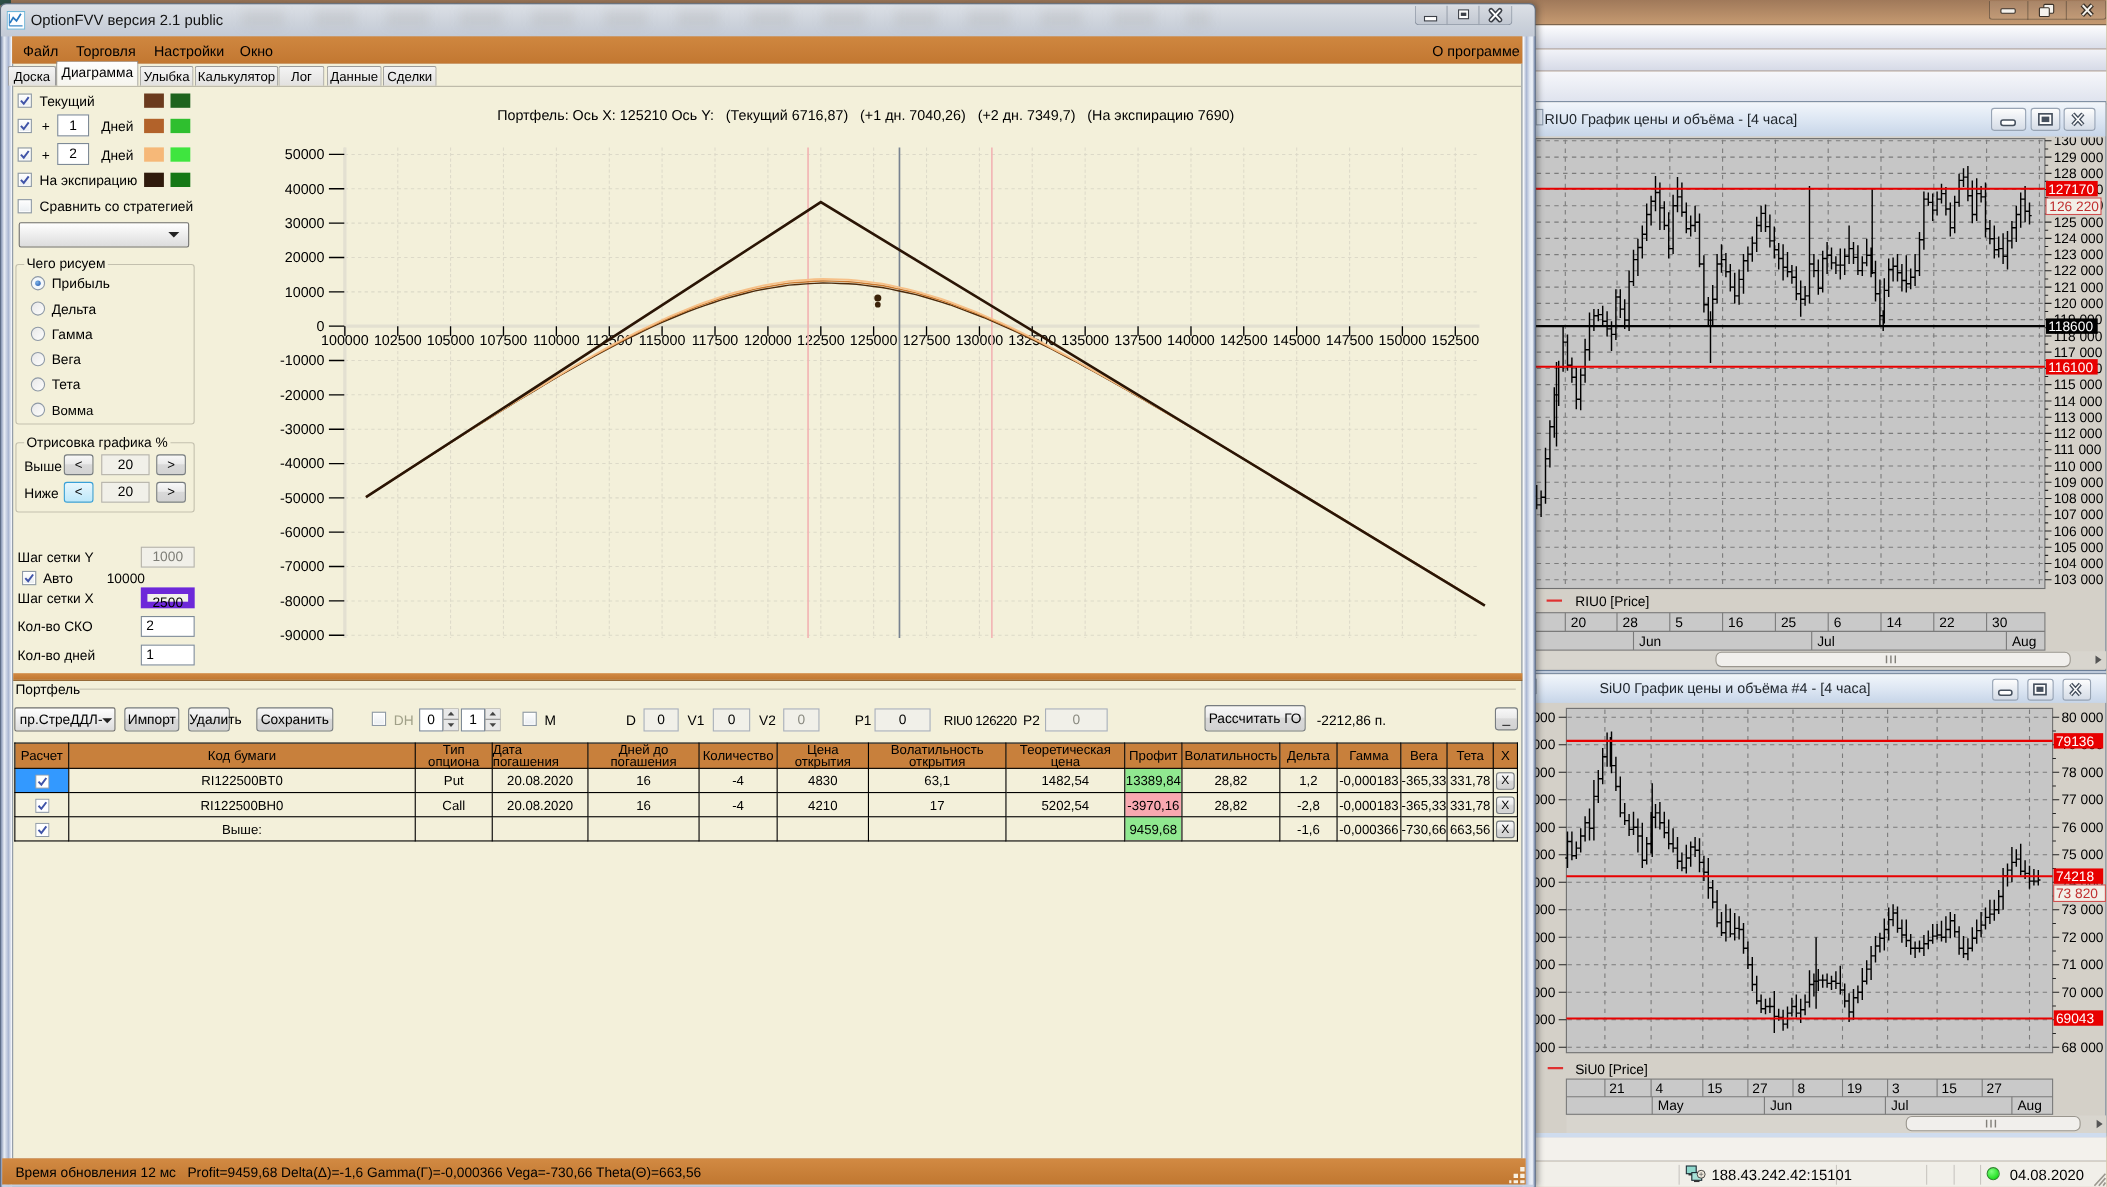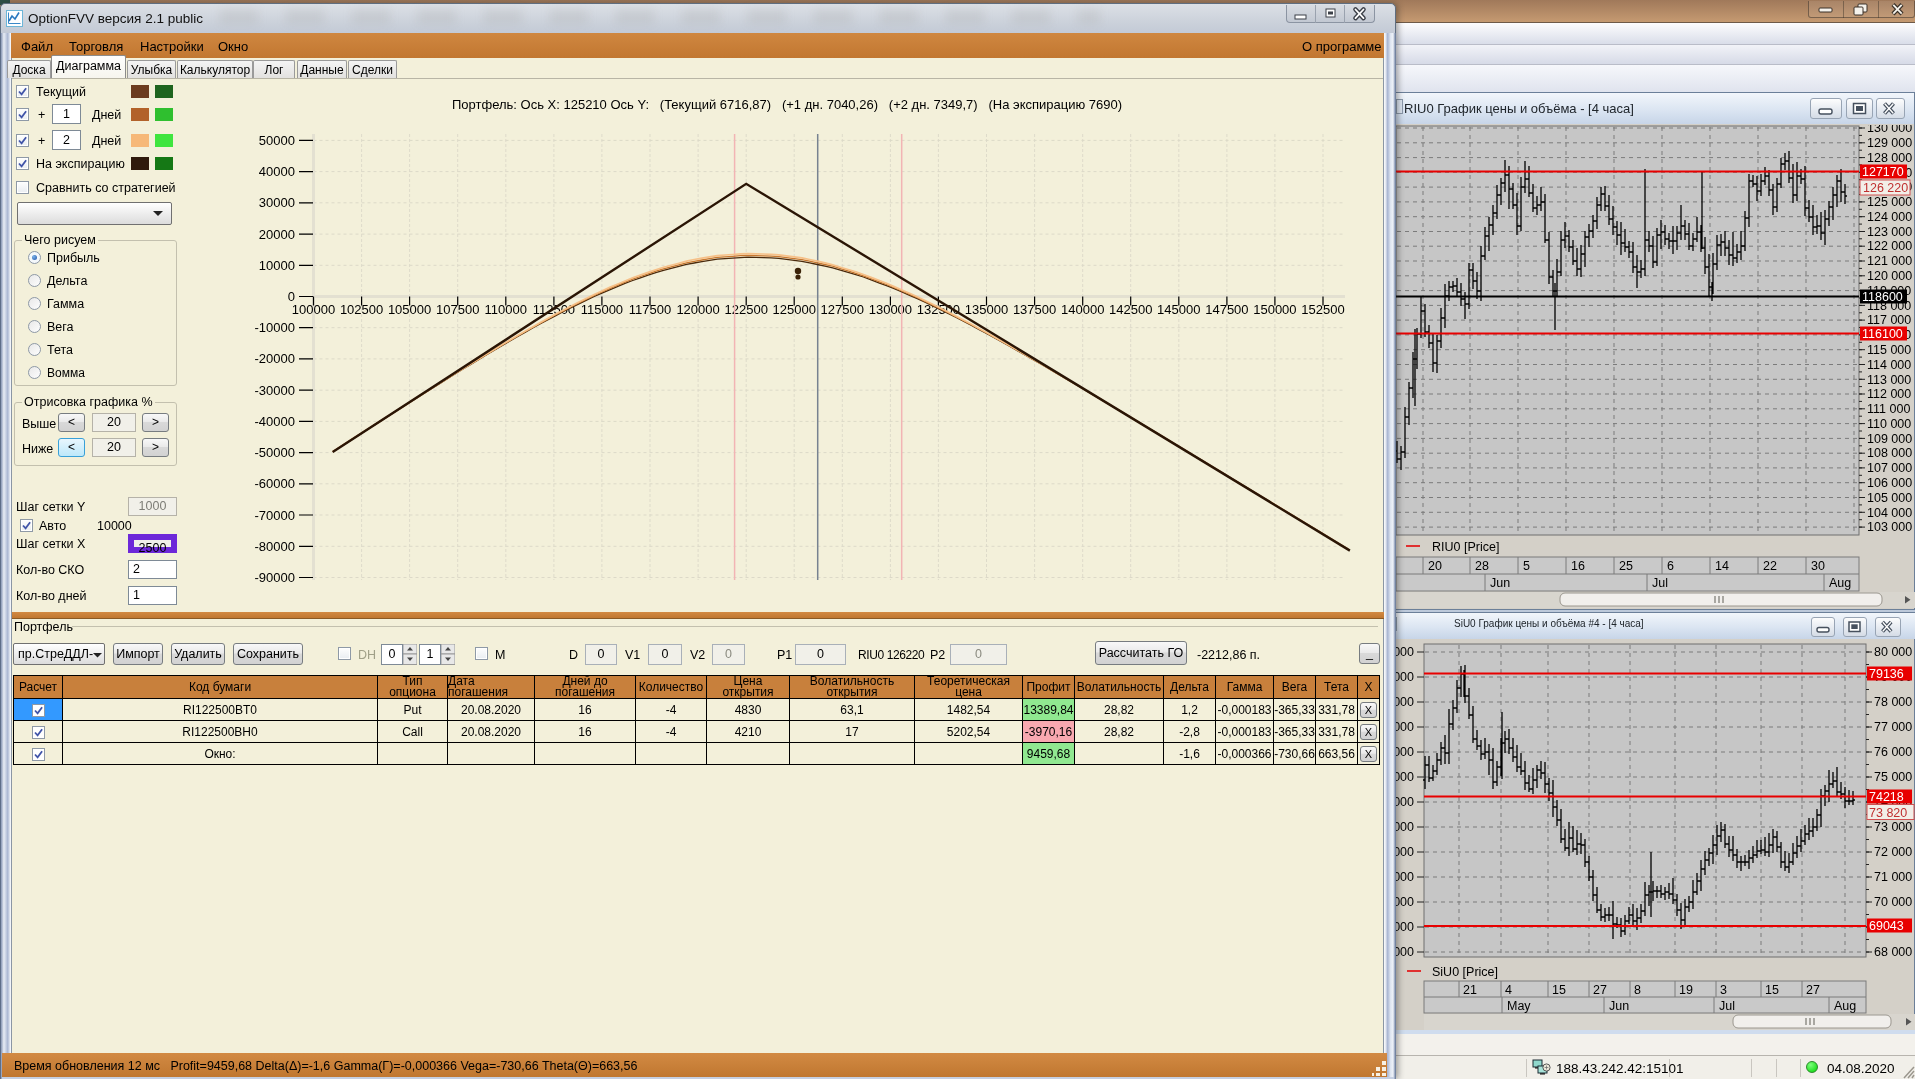--- a/index.html
+++ b/index.html
@@ -104,21 +104,21 @@
     <text x="1652" y="587" font-size="12.5">Jul</text>
     <text x="1829" y="587" font-size="12.5">Aug</text>
     <path d="M1423 557V574M1470 557V574M1518 557V574M1566 557V574M1614 557V574M1662 557V574M1710 557V574M1758 557V574M1806 557V574M1485 574V591M1647 574V591M1824 574V591" stroke="#7a7a7a" stroke-width="1" fill="none"></path>
     <rect x="1396" y="592" width="519" height="16" fill="#d8d5ce"></rect>
     <rect x="1560" y="593" width="322" height="13" fill="#f1efec" stroke="#9a968e" rx="5"></rect>
     <path d="M1715 596v7M1719 596v7M1723 596v7" stroke="#83807a" stroke-width="1.3"></path>
     <path d="M1905 596l5.5 3.8-5.5 3.8z" fill="#555"></path>
   </svg>
 <div class="ab" style="left:1384px;top:612px;width:531px;height:421px;background:#d4d0c8;border:1px solid #6b7f99"></div>
 <div class="ab" style="left:1385px;top:613px;width:530px;height:26px;background:linear-gradient(#f2f6fb,#dbe5f2 55%,#c7d5e8)"></div>
-<div class="ab" style="left:1454px;top:618px;font-size:10px;color:#20262c;white-space:nowrap;">SiU0 График цены и объёма #4 - [4 часа]</div>
+<div class="ab" style="left:1454px;top:618px;font-size:13px;color:#20262c;white-space:nowrap;">SiU0 График цены и объёма #4 - [4 часа]</div>
 <div class="ab" style="left:1391px;top:617px;width:6px;height:14px;background:#dde6f2;border:1px solid #8a98aa"></div>
 <div class="ab" style="left:1811px;top:617px;width:24px;height:20px;background:linear-gradient(#fdfdfd,#e8ecf2 50%,#d5dce6);border:1px solid #98a4b4;border-radius:3px"></div>
 <div class="ab" style="left:1843px;top:617px;width:24px;height:20px;background:linear-gradient(#fdfdfd,#e8ecf2 50%,#d5dce6);border:1px solid #98a4b4;border-radius:3px"></div>
 <div class="ab" style="left:1875px;top:617px;width:26px;height:20px;background:linear-gradient(#fdfdfd,#e8ecf2 50%,#d5dce6);border:1px solid #98a4b4;border-radius:3px"></div>
 <svg class="ab" style="left:1811px;top:617px" width="95" height="20" viewBox="0 0 95 20">
 <rect x="6" y="10.5" width="12" height="4.5" rx="2" fill="#fff" stroke="#46505e" stroke-width="1.4"></rect>
 <rect x="38" y="5" width="11" height="9.5" fill="#fff" stroke="#46505e" stroke-width="1.5"></rect>
     <rect x="40.3" y="7.3" width="6.4" height="4.7" fill="#46505e"></rect>
 <path d="M71.5 5l8.6 9.6M80.1 5l-8.6 9.6" stroke="#46505e" stroke-width="3.8"></path>
     <path d="M71.8 5.3l8 9M79.8 5.3l-8 9" stroke="#fff" stroke-width="1.3"></path>
@@ -396,21 +396,21 @@
 <div class="ab" style="left:14px;top:620px;font-size:12.5px;color:#000;white-space:nowrap;">Портфель</div>
 <div class="ab" style="left:72px;top:626px;width:1306px;height:1px;background:#c3c0ae"></div>
 <div class="ab" style="left:13px;top:643px;width:92px;height:22px;background:linear-gradient(#fff,#dcdcdc);border:1px solid #707070;border-radius:2px;font-size:12.5px;padding:3px 0 0 4px">пр.СтреДДЛ-</div>
 <svg class="ab" style="left:92px;top:652px" width="11" height="7">
     <path d="M1 1l4.5 4.5L10 1z" fill="#222"></path>
   </svg>
 <div class="ab" style="left:113px;top:643px;width:50px;height:22px">
     <div class="btn" style="width:50px;height:22px;padding-top:3px;font-size:12.5px">Импорт</div>
   </div>
 <div class="ab" style="left:171px;top:643px;width:54px;height:22px">
-    <div class="btn" style="width:54px;height:22px;padding-top:3px;font-size:12.5px">Удалить</div>
+    <div class="btn" style="width:38px;height:22px;padding-top:3px;font-size:12.5px">Удалить</div>
   </div>
 <div class="ab" style="left:233px;top:643px;width:70px;height:22px">
     <div class="btn" style="width:70px;height:22px;padding-top:3px;font-size:12.5px">Сохранить</div>
   </div>
 <div class="ab cb" style="left:338px;top:647px"></div>
 <div class="ab" style="left:358px;top:648px;font-size:12.5px;color:#a0a088;white-space:nowrap;">DH</div>
 <div class="ab" style="left:381px;top:644px;width:22px;height:21px;background:#fff;border:1px solid #7e8a96;text-align:center;font-size:12.5px;padding-top:2px">0</div>
 <svg class="ab" style="left:403px;top:644px" width="14" height="21" viewBox="0 0 14 21">
     <rect x="0" y="0" width="14" height="10" fill="#e8e8e8" stroke="#999"></rect>
     <rect x="0" y="10" width="14" height="10.5" fill="#e8e8e8" stroke="#999"></rect>
@@ -526,21 +526,21 @@
         <td style="background:#f3f0da;border:1px solid #000;text-align:center;padding:0;overflow:hidden">331,78</td>
         <td style="background:#f3f0da;border:1px solid #000;text-align:center;padding:0;overflow:hidden">
           <div class="btn" style="width:17px;height:16px;margin:0 auto;font-size:11px;padding-top:1px">X</div>
         </td>
       </tr>
       <tr style="height:22px">
         <td style="background:#f3f0da;border:1px solid #000;text-align:center;padding:0;overflow:hidden"><svg width="13" height="13" style="vertical-align:middle">
             <rect x="0.5" y="0.5" width="12" height="12" fill="#fff" stroke="#8e99a6"></rect>
             <path d="M3 6.5l2.6 2.8 4.5-6" stroke="#4054a8" stroke-width="1.8" fill="none"></path>
           </svg></td>
-        <td style="background:#f3f0da;border:1px solid #000;text-align:center;padding:0;overflow:hidden">Окно:</td>
+        <td style="background:#f3f0da;border:1px solid #000;text-align:center;padding:0;overflow:hidden">Выше:</td>
         <td style="background:#f3f0da;border:1px solid #000;text-align:center;padding:0;overflow:hidden"></td>
         <td style="background:#f3f0da;border:1px solid #000;text-align:center;padding:0;overflow:hidden"></td>
         <td style="background:#f3f0da;border:1px solid #000;text-align:center;padding:0;overflow:hidden"></td>
         <td style="background:#f3f0da;border:1px solid #000;text-align:center;padding:0;overflow:hidden"></td>
         <td style="background:#f3f0da;border:1px solid #000;text-align:center;padding:0;overflow:hidden"></td>
         <td style="background:#f3f0da;border:1px solid #000;text-align:center;padding:0;overflow:hidden"></td>
         <td style="background:#f3f0da;border:1px solid #000;text-align:center;padding:0;overflow:hidden"></td>
         <td style="background:#90e890;border:1px solid #000;text-align:center;padding:0;overflow:hidden">9459,68</td>
         <td style="background:#f3f0da;border:1px solid #000;text-align:center;padding:0;overflow:hidden"></td>
         <td style="background:#f3f0da;border:1px solid #000;text-align:center;padding:0;overflow:hidden">-1,6</td>

